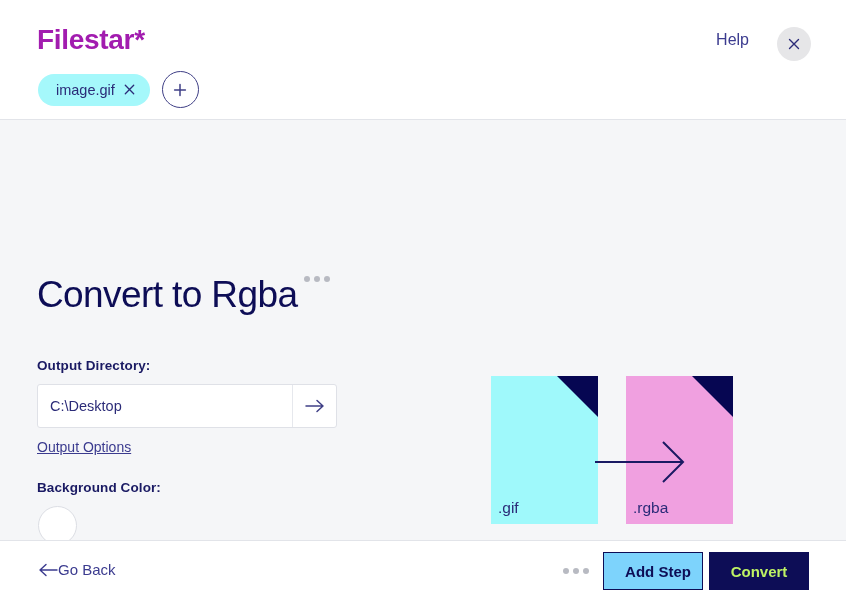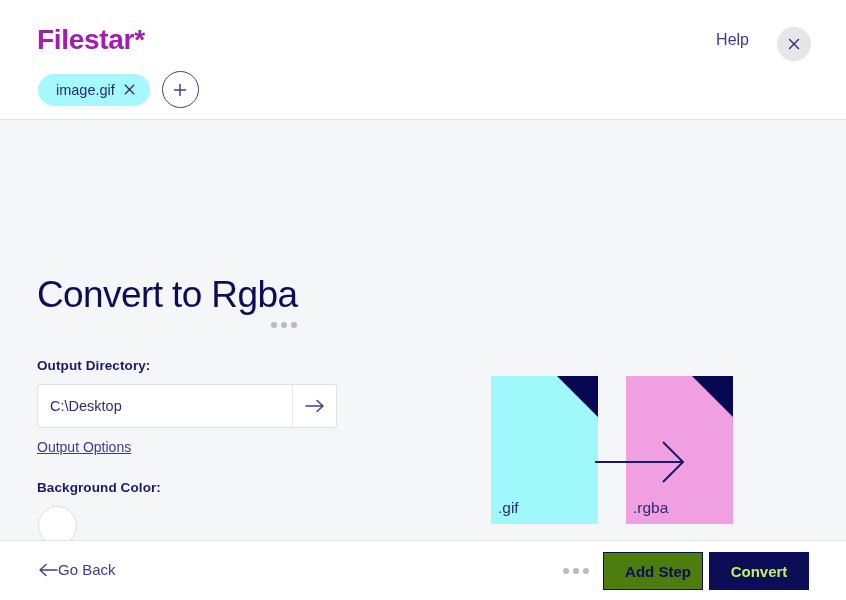--- a/index.html
+++ b/index.html
@@ -116,23 +116,22 @@
     position: relative;
     flex: 1 1 auto;
     background: #f5f6f8;
   }
 
   .title-row {
     position: absolute;
     left: 37px;
     top: 156px;
     display: flex;
-    align-items: flex-end;
+    align-items: flex-start;
     gap: 7px;
-    flex-direction: column;
   }
   .page-title {
     font-size: 37px;
     font-weight: 400;
     letter-spacing: -0.6px;
     color: #0d0d56;
     line-height: 1.05;
     white-space: nowrap;
   }
   .dots {
@@ -311,21 +310,21 @@
     height: 38px;
     font-family: "Liberation Sans", sans-serif;
     font-size: 15px;
     font-weight: 700;
     cursor: pointer;
     box-sizing: border-box;
     border-radius: 0;
   }
   .btn-add {
     width: 100px;
-    background: #4d7c0f;
+    background: #7dd3fc;
     color: #0d0d56;
     border: 1.5px solid #0d0d56;
     padding-left: 16px;
   }
   .btn-convert {
     width: 100px;
     background: #0d0d56;
     color: #bef264;
     border: 1.5px solid #0d0d56;
     margin-left: 6px;

